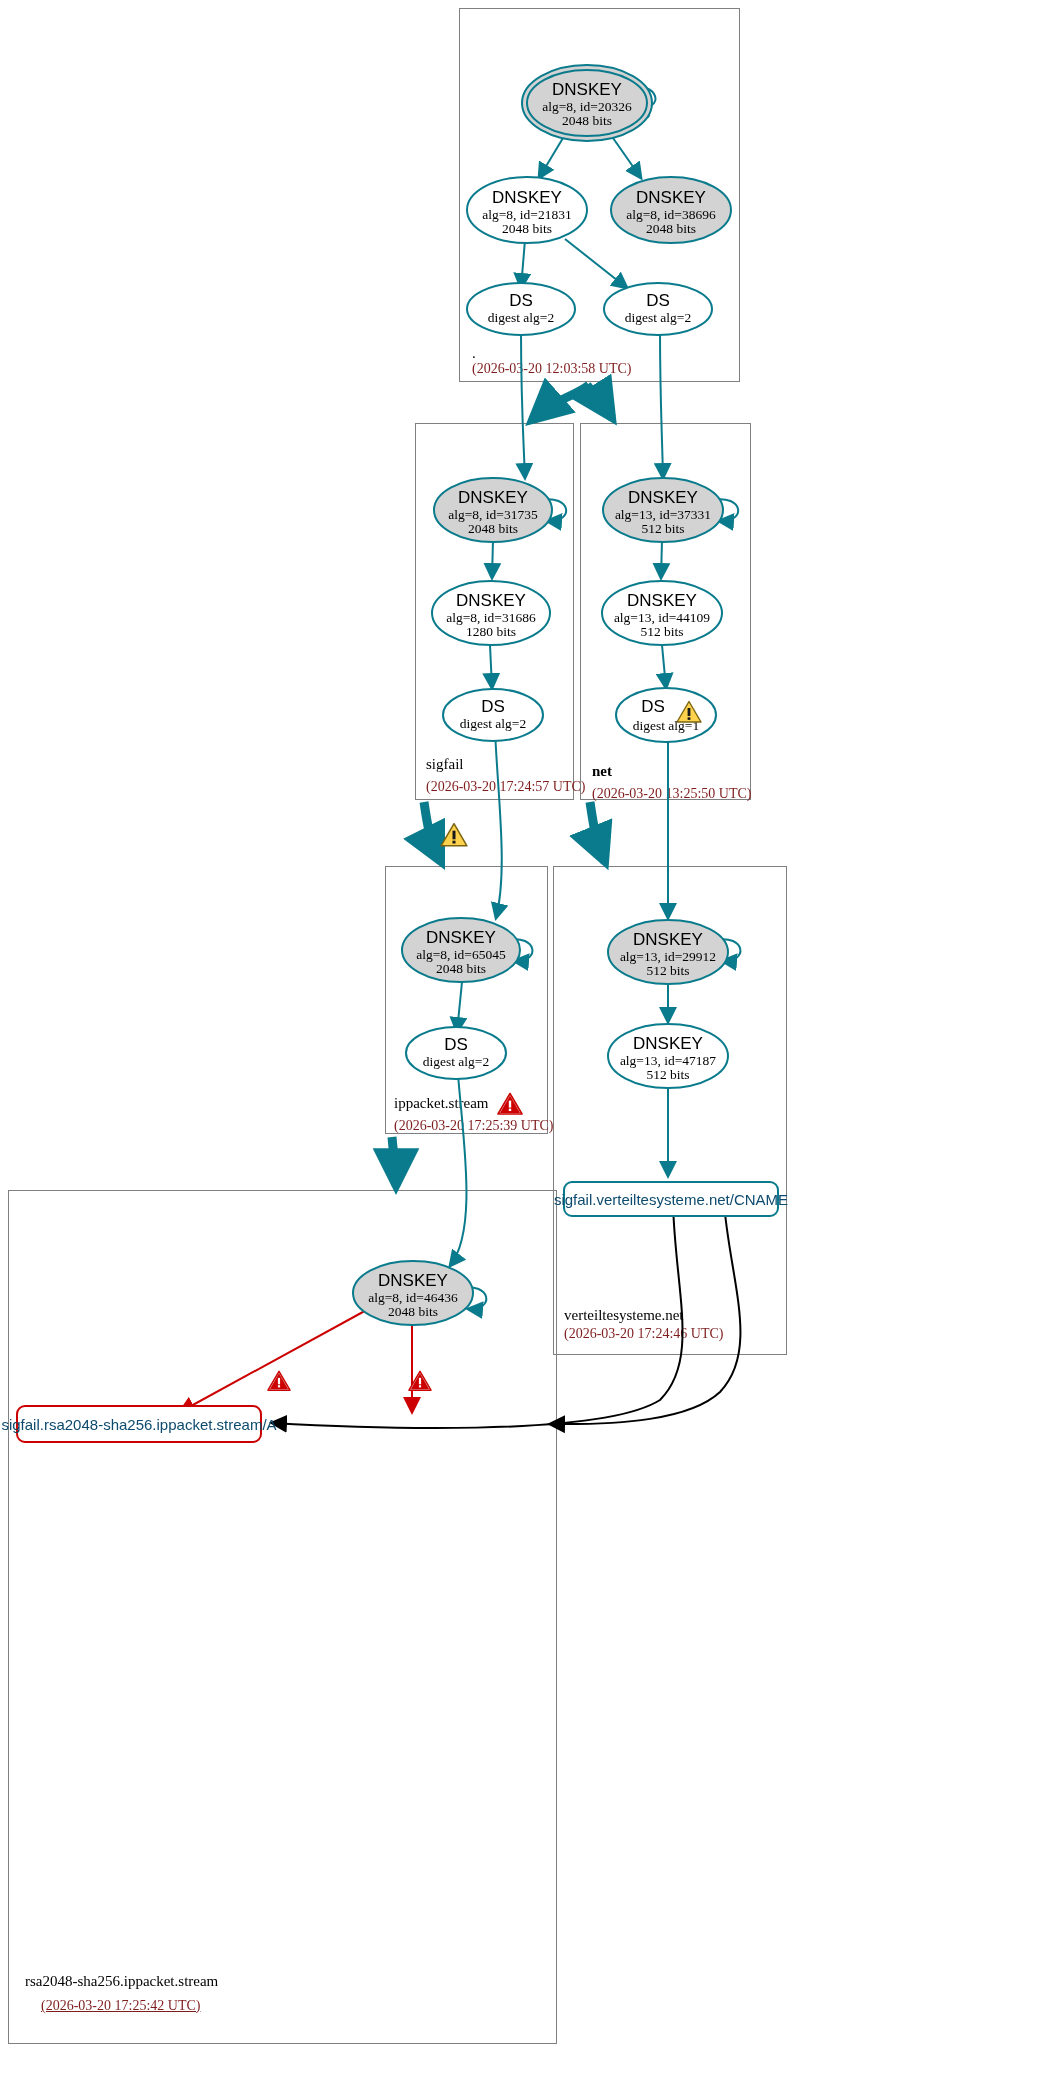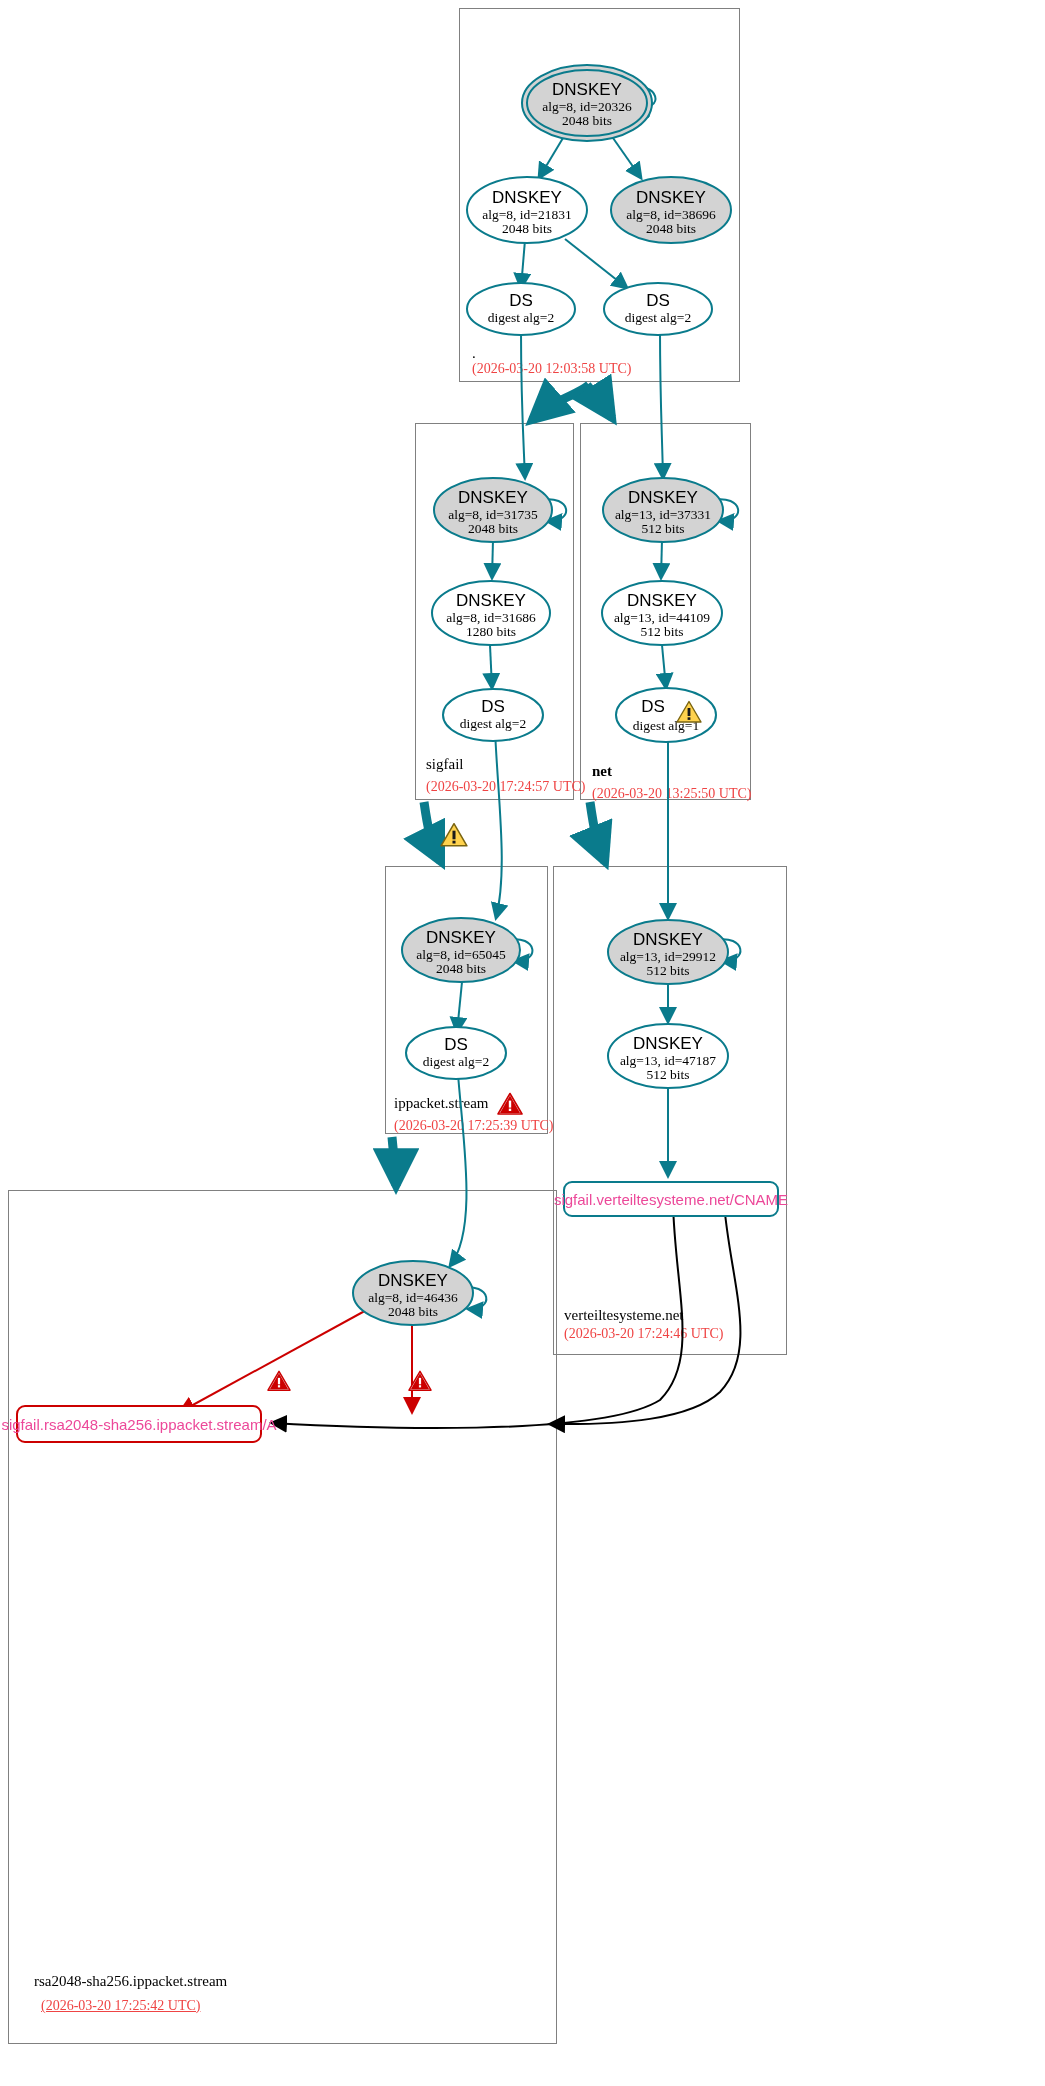--- a/index.html
+++ b/index.html
@@ -12,35 +12,35 @@
 
   .zone-box{
     position:absolute;border:1px solid #808080;background:transparent;
     box-sizing:border-box;
   }
   .zone-label{
     position:absolute;font-family:"Liberation Serif",serif;font-size:15px;color:#000;
     white-space:nowrap;
   }
   .zone-ts{
-    position:absolute;font-family:"Liberation Serif",serif;font-size:14px;color:#ef4444;
+    position:absolute;font-family:"Liberation Serif",serif;font-size:14px;color:#7f1d1d;
     white-space:nowrap;
   }
   .ell-title{
     font-family:"Liberation Sans",sans-serif;font-size:17px;fill:#000;text-anchor:middle;
   }
   .ell-sub{
     font-family:"Liberation Serif",serif;font-size:13.5px;fill:#000;text-anchor:middle;
   }
 
   .rrset-box{
     position:absolute;box-sizing:border-box;
     border:2px solid #CC0000;border-radius:9px;background:#ffffff;
     display:flex;align-items:center;justify-content:center;
-    font-family:"Liberation Sans",sans-serif;font-size:15px;color:#ec4899;
+    font-family:"Liberation Sans",sans-serif;font-size:15px;color:#0c4a6e;
     white-space:nowrap;padding:0 10px;
   }
   .rrset-box.secure{border-color:#0a7b8c;}
 
   .warn-icon{position:absolute;}
 </style>
 </head>
 <body>
 
 <div id="stage">
@@ -59,21 +59,21 @@
 
   <div class="zone-box" style="left:385px;top:866px;width:163px;height:268px;"></div>
   <div class="zone-label" style="left:394px;top:1095px;">ippacket.stream</div>
   <div class="zone-ts" style="left:394px;top:1118px;">(2026-03-20 17:25:39 UTC)</div>
 
   <div class="zone-box" style="left:553px;top:866px;width:234px;height:489px;"></div>
   <div class="zone-label" style="left:564px;top:1307px;">verteiltesysteme.net</div>
   <div class="zone-ts" style="left:564px;top:1326px;">(2026-03-20 17:24:46 UTC)</div>
 
   <div class="zone-box" style="left:8px;top:1190px;width:549px;height:854px;"></div>
-  <div class="zone-label" style="left:34px;top:1973px;">rsa2048-sha256.ippacket.stream</div>
+  <div class="zone-label" style="left:25px;top:1973px;">rsa2048-sha256.ippacket.stream</div>
   <div class="zone-ts" style="left:41px;top:1998px;text-decoration:underline;">(2026-03-20 17:25:42 UTC)</div>
 
   <svg class="layer">
     <defs>
       <marker id="ah-teal" markerWidth="9" markerHeight="9" refX="7.5" refY="4.5" orient="auto">
         <path d="M0,0 L9,4.5 L0,9 z" fill="#0a7b8c"></path>
       </marker>
       <marker id="ah-teal-thick" markerWidth="5.2" markerHeight="5.2" refX="4.2" refY="2.6" orient="auto">
         <path d="M0,0 L5.2,2.6 L0,5.2 z" fill="#0a7b8c"></path>
       </marker>

